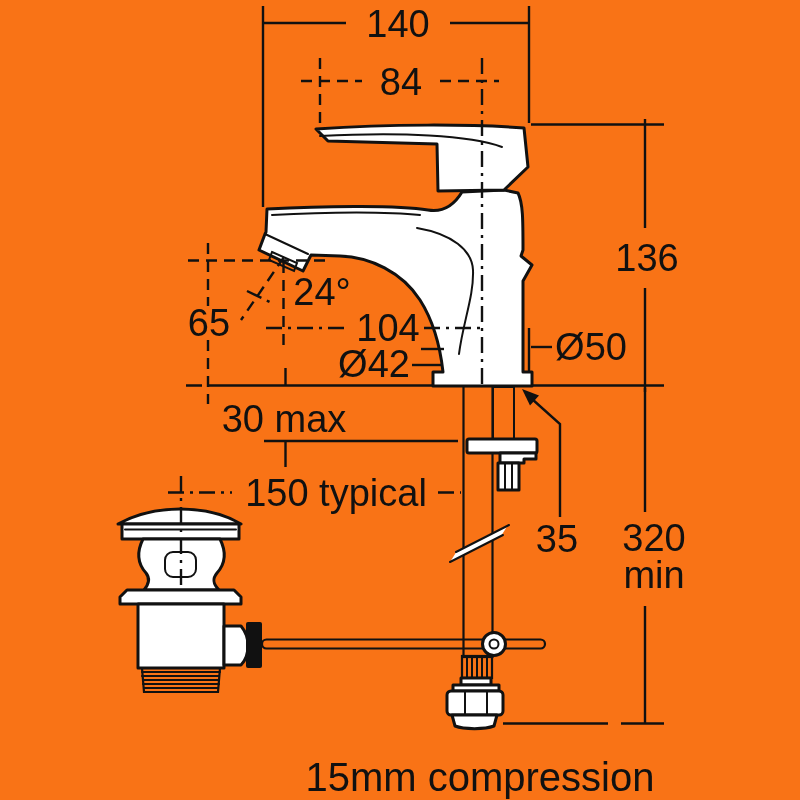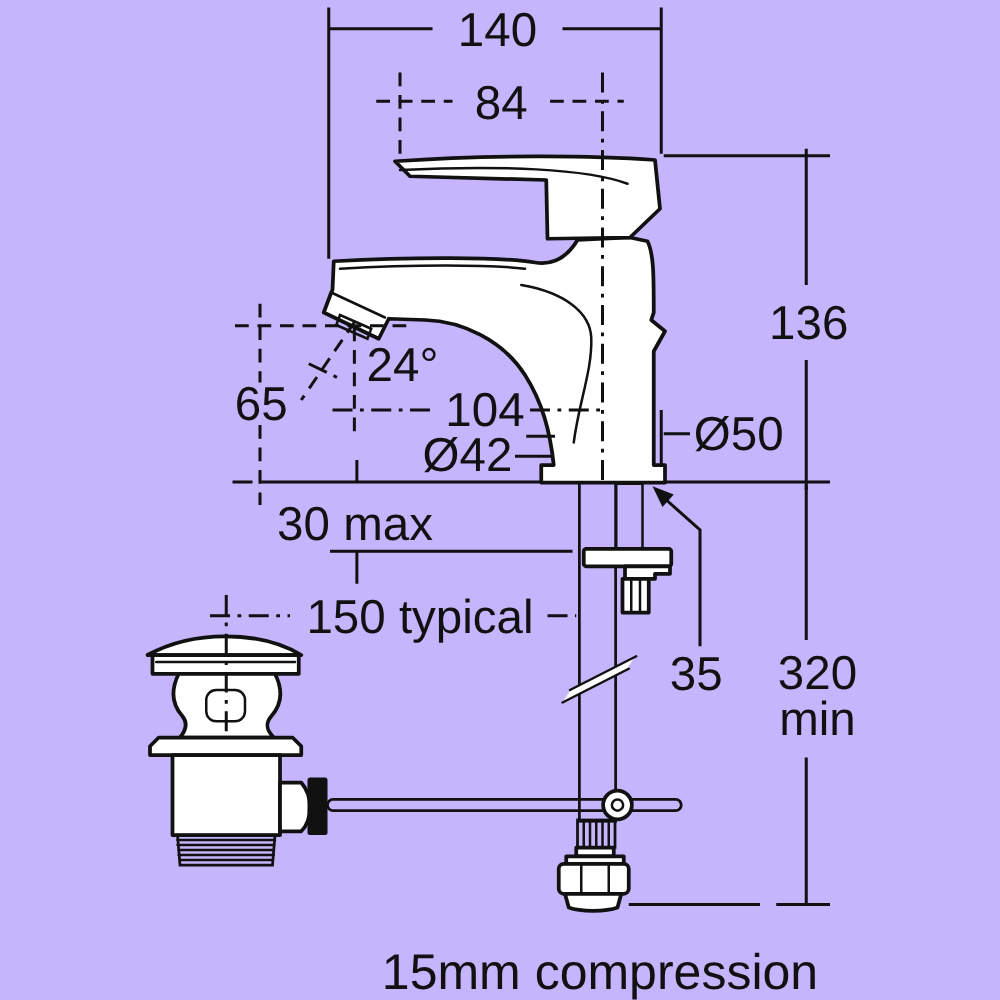--- a/index.html
+++ b/index.html
@@ -1,16 +1,16 @@
 <!DOCTYPE html>
 <html><head>
 <meta charset="utf-8">
 <style>
   html,body{margin:0;padding:0;background:#ffffff;}
-  #stage{width:800px;height:800px;background:#c4b5fd;position:relative;}
+  #stage{width:800px;height:800px;background:#f97316;position:relative;}
   svg{display:block;}
   .outline{fill:#ffffff;stroke:#111111;stroke-width:3;stroke-linejoin:round;stroke-linecap:round;}
   .thin{fill:none;stroke:#111111;stroke-width:2.2;stroke-linecap:round;}
   .inner{fill:none;stroke:#111111;stroke-width:2;stroke-linecap:round;}
   .dim{fill:none;stroke:#111111;stroke-width:2.4;stroke-linecap:butt;}
   .dash{stroke-dasharray:11 7;}
   .dashdot{stroke-dasharray:16 6 3 6;}
   .blk{fill:#111111;stroke:none;}
   .dimtext{font-family:"Liberation Sans","DejaVu Sans",sans-serif;font-size:38px;fill:#111111;text-anchor:middle;}
   .bigtext{font-family:"Liberation Sans","DejaVu Sans",sans-serif;font-size:40px;fill:#111111;text-anchor:middle;}

